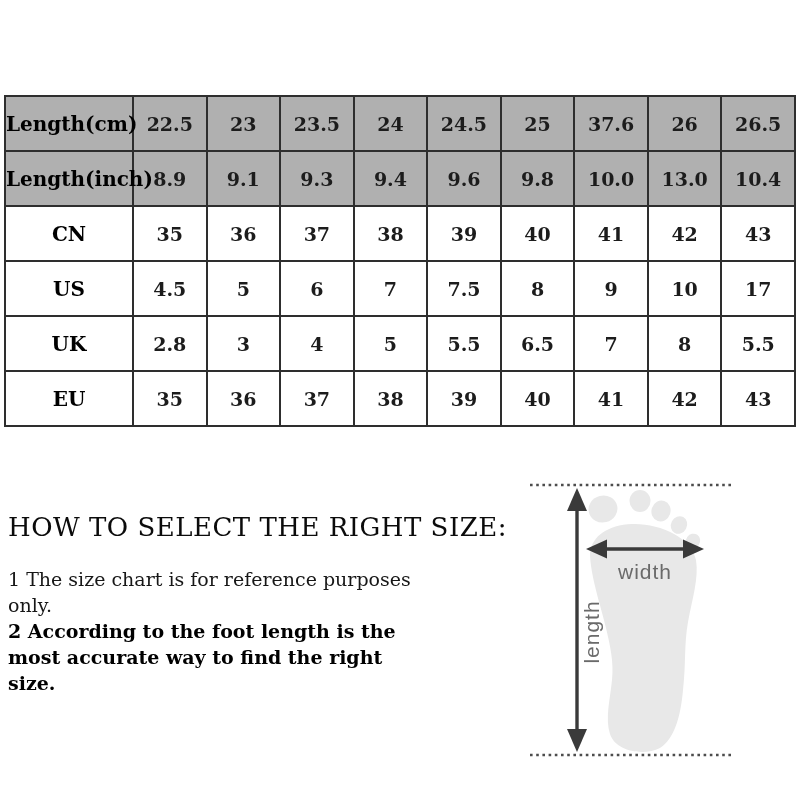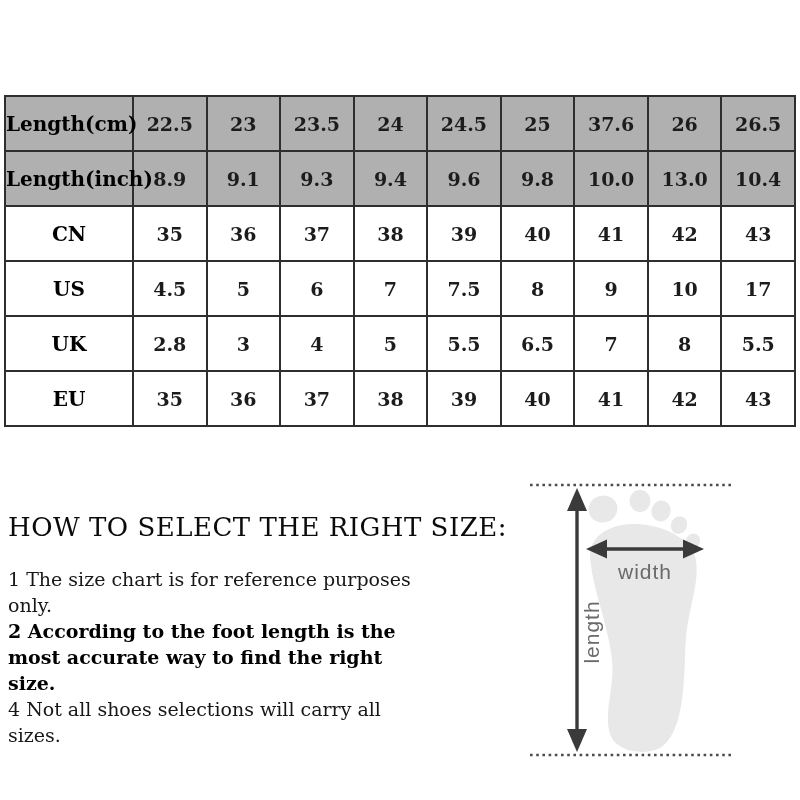--- a/index.html
+++ b/index.html
@@ -133,21 +133,20 @@
           <td>43</td>
         </tr>
       </tbody>
   </table>
 
   <div class="guide">
     <div class="guide-heading">HOW TO SELECT THE RIGHT SIZE:</div>
     <div>
         <p class="note">1 The size chart is for reference purposes only.</p>
         <p class="note bold">2 According to the foot length is the most accurate way to find the right size.</p>
-        <p class="note">4 Not all shoes selections will carry all sizes.</p>
       </div>
   </div>
 
   <svg class="diagram" viewBox="0 0 300 350">
 
     <line class="dots" x1="30" y1="35" x2="234" y2="35"></line>
     <line class="dots" x1="30" y1="305" x2="234" y2="305"></line>
 
     <g>
       <path class="foot" d="M 90 103

